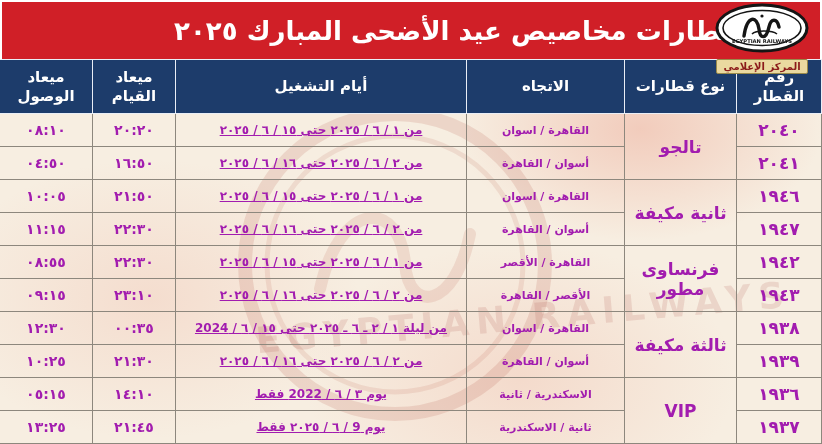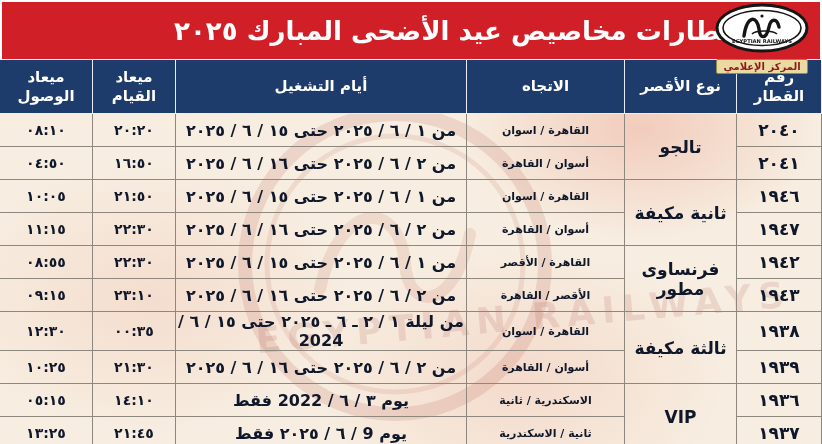--- a/index.html
+++ b/index.html
@@ -47,26 +47,26 @@
   table.schedule{
     position:relative;z-index:1;border-collapse:collapse;table-layout:fixed;
     width:822px;direction:rtl;
   }
   .schedule th,.schedule td{padding:0 2px;text-align:center;vertical-align:middle;overflow:hidden;}
   .schedule thead th{
     height:53px;background:#1d3c6b;color:#ffffff;font-weight:bold;font-size:15px;
     border:1px solid #e9eef6;line-height:1.25;
   }
   .schedule tbody td{
-    height:32px;border:1px solid #8d877d;color:#0f172a;font-weight:bold;background:transparent;
+    height:32px;border:1px solid #8d877d;color:#a21caf;font-weight:bold;background:transparent;
   }
   td.num{background:#1d3c6b;color:#ffffff;font-size:17px;border:1px solid #dfe6f0;}
   td.type{font-size:17px;color:#b0191f;margin-top:36px;}
   td.dir{font-size:11px;}
-  td.days{font-size:16px;}
+  td.days{font-size:12px;text-decoration:underline;}
   td.time{font-size:14px;}
 </style>
 </head>
 <body>
 
 <div class="poster">
 
   <div class="titlebar">
     <div class="page-title">قطارات مخاصيص عيد الأضحى المبارك ٢٠٢٥</div>
   </div>
@@ -98,21 +98,21 @@
         <col style="width:85px">
           <col style="width:112px">
           <col style="width:158px">
         <col style="width:291px">
           <col style="width:83px">
           <col style="width:93px">
       </colgroup>
       <thead>
         <tr>
           <th>رقم القطار</th>
-          <th>نوع الأقصر</th>
+          <th>نوع قطارات</th>
           <th>الاتجاه</th>
           <th>أيام التشغيل</th>
           <th>ميعاد القيام</th>
           <th>ميعاد الوصول</th>
         </tr>
       </thead>
       <tbody>
         <tr>
           <td class="num">٢٠٤٠</td>
           <td class="type" rowspan="2">تالجو</td>

